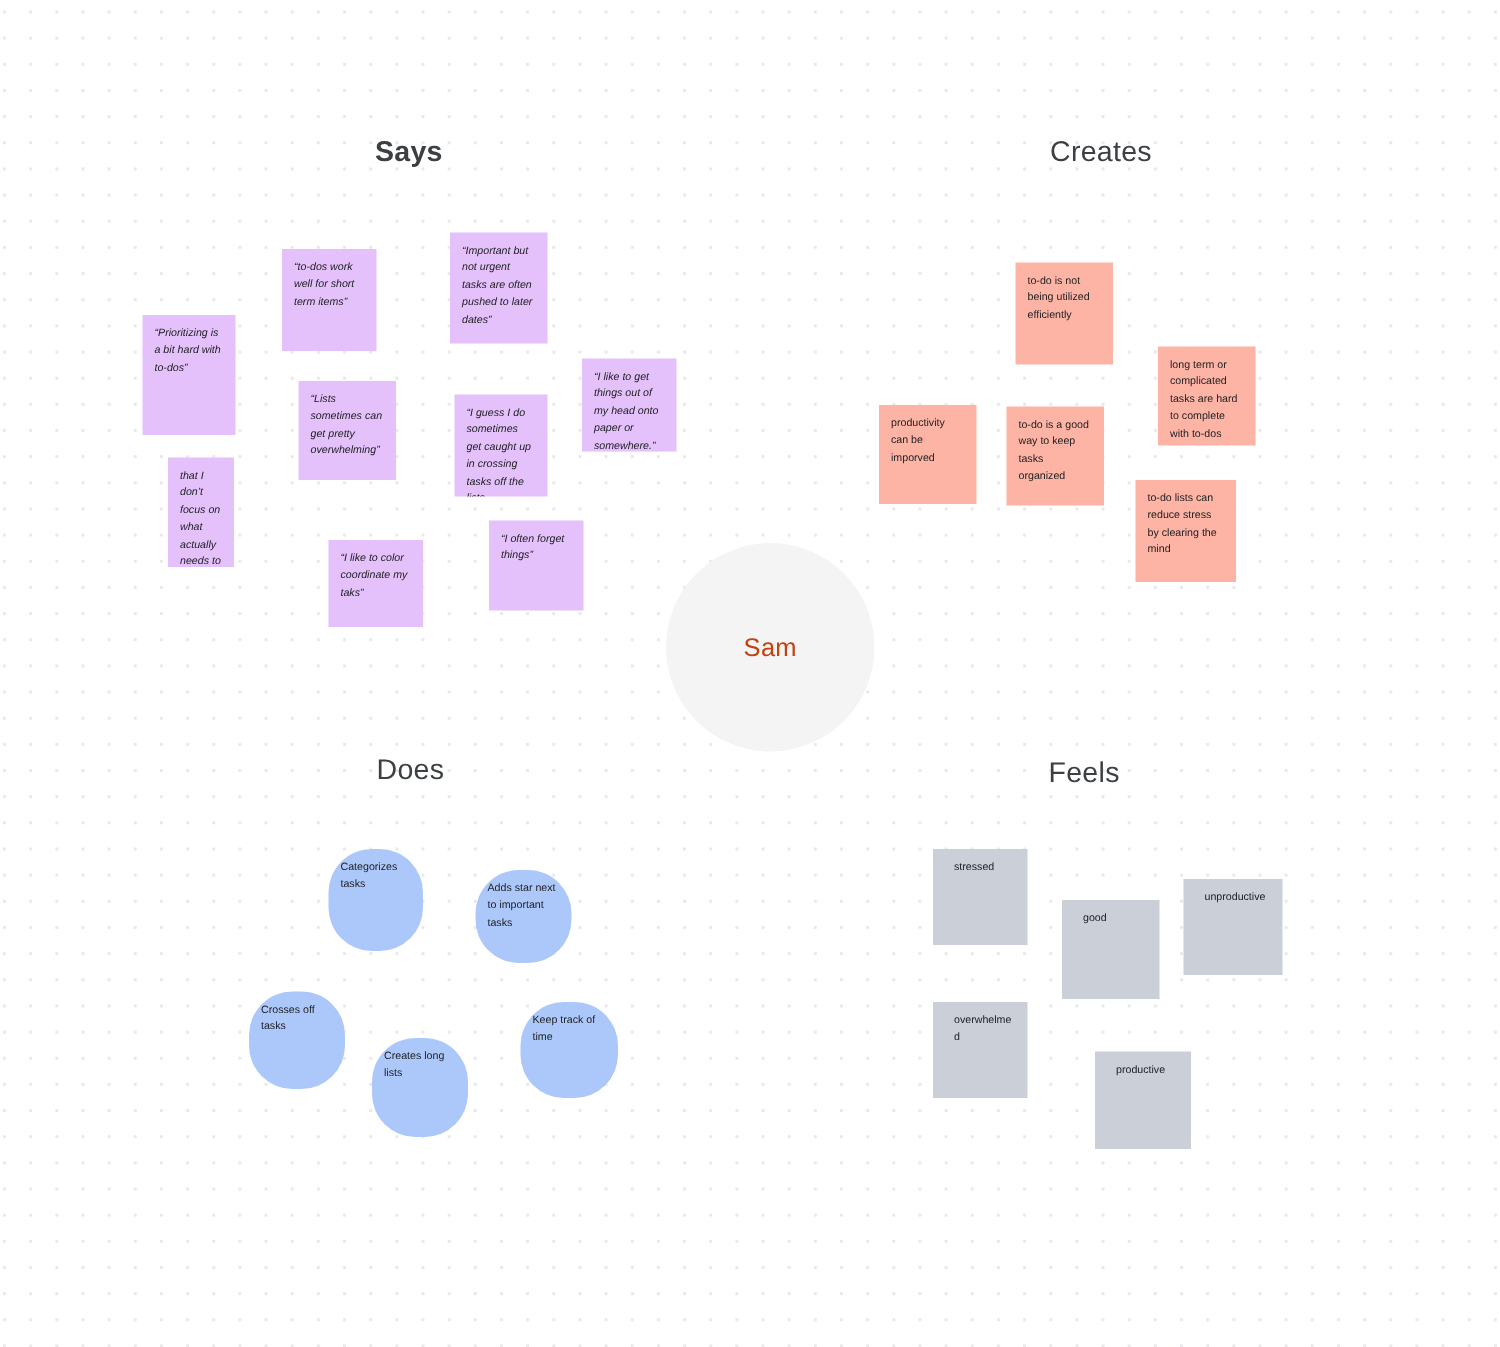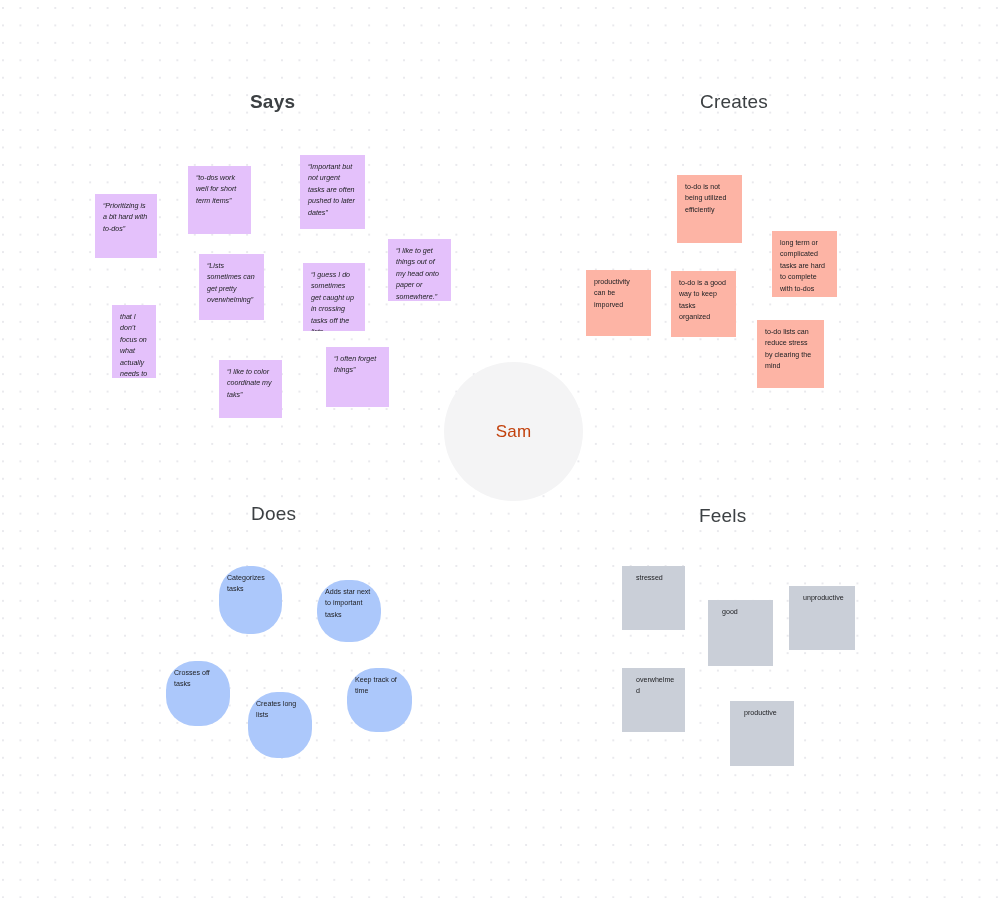--- a/index.html
+++ b/index.html
@@ -81,21 +81,21 @@
 
   <div class="quadrant-title" style="left:250px; top:92px;font-weight:bold;">Says</div>
   <div class="quadrant-title" style="left:700px; top:92px;">Creates</div>
   <div class="quadrant-title" style="left:251px; top:504px;">Does</div>
   <div class="quadrant-title" style="left:699px; top:506px;">Feels</div>
 
   <div id="persona-circle">
     <span class="persona-label">Sam</span>
   </div>
 
-  <div class="note note-says" style="left:95px;  top:194px; width:62px;  height:64px;">“Prioritizing is a bit hard with to-dos”</div>
+  <div class="note note-says" style="left:95px;  top:210px; width:62px;  height:80px;">“Prioritizing is a bit hard with to-dos”</div>
   <div class="note note-says" style="left:188px; top:166px; width:63px;  height:68px;">“to-dos work well for short term items”</div>
   <div class="note note-says" style="left:300px; top:155px; width:65px;  height:74px;">“Important but not urgent tasks are often pushed to later dates”</div>
   <div class="note note-says" style="left:199px; top:254px; width:65px;  height:66px;">“Lists sometimes can get pretty overwhelming”</div>
   <div class="note note-says" style="left:303px; top:263px; width:62px;  height:68px;">“I guess I do sometimes get caught up in crossing tasks off the lists</div>
   <div class="note note-says" style="left:388px; top:239px; width:63px;  height:62px;">“I like to get things out of my head onto paper or somewhere.”</div>
   <div class="note note-says" style="left:112px; top:305px; width:44px;  height:73px;">that I don’t focus on what actually needs to be done.”</div>
   <div class="note note-says" style="left:326px; top:347px; width:63px;  height:60px;">“I often forget things”</div>
   <div class="note note-says" style="left:219px; top:360px; width:63px;  height:58px;">“I like to color coordinate my taks”</div>
 
   <div class="note note-thinks" style="left:677px; top:175px; width:65px;  height:68px;">to-do is not being utilized efficiently</div>

